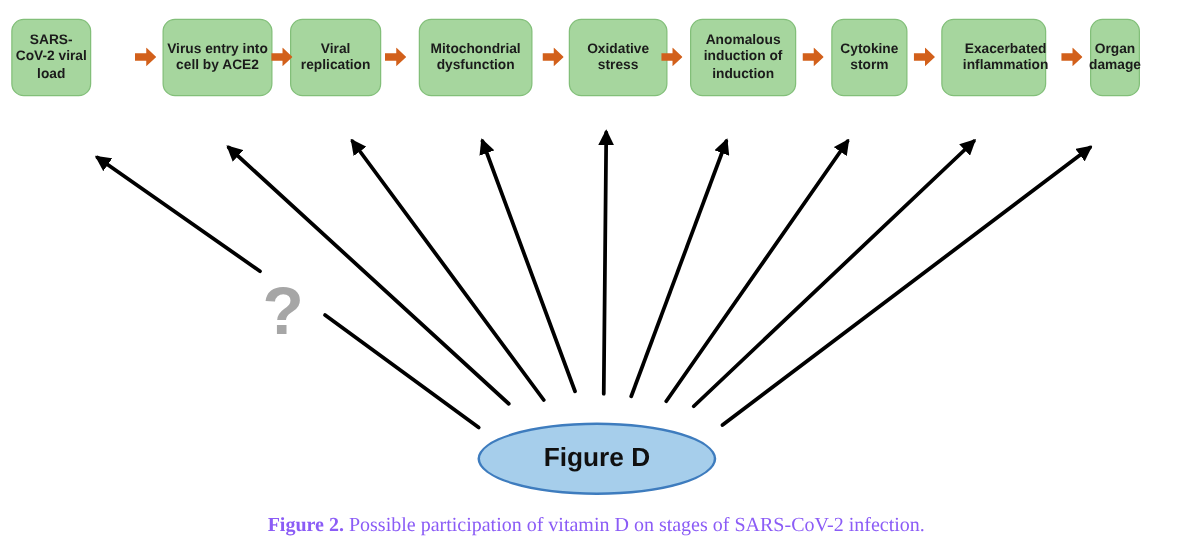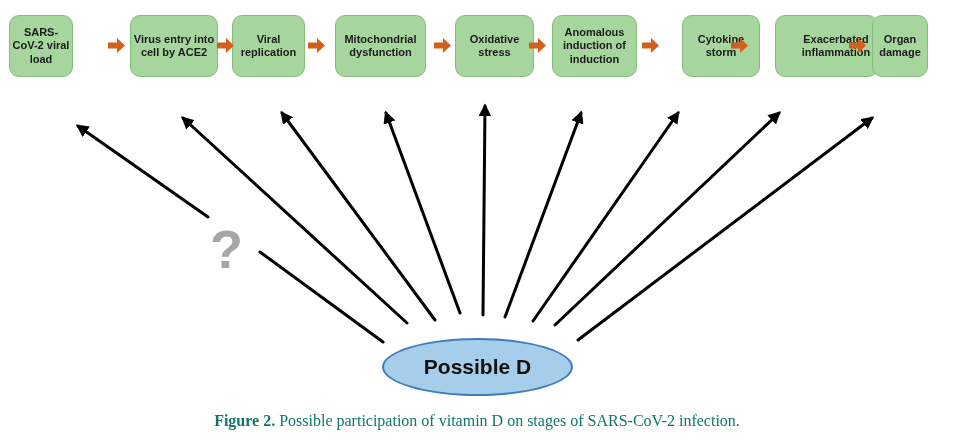--- a/index.html
+++ b/index.html
@@ -29,23 +29,23 @@
     line-height: 1.2;
     color: #1b1b1b;
     padding: 2px 2px;
   }
   .s1 { left: 9px;  width: 64px; }
   .s2 { left: 130px; width: 88px; }
   .s3 { left: 232px; width: 73px; }
   .s4 { left: 335px; width: 91px; }
   .s5 { left: 455px; width: 79px; }
   .s6 { left: 552px; width: 85px; }
-  .s7 { left: 682px; width: 78px; }
-  .s8 { left: 775px; width: 103px; padding-left: 21px; }
-  .s9 { left: 872px; width: 56px; }
+  .s7 { left: 665px; width: 61px; }
+  .s8 { left: 753px; width: 84px; padding-left: 21px; }
+  .s9 { left: 872px; width: 40px; }
   
   .flow-arrow {
     position: absolute;
     top: 38px;
     width: 17px;
     height: 15px;
   }
   .flow-arrow svg { display: block; width: 100%; height: 100%; }
   .flow-arrow polygon { fill: var(--flow-arrow); }
   .f1 { left: 108px; } .f2 { left: 217px; } .f3 { left: 308px; }
@@ -95,21 +95,21 @@
   }
   
   .caption {
     position: absolute;
     left: 0;
     top: 412px;
     width: 954px;
     text-align: center;
     font-family: "Liberation Serif", serif;
     font-size: 16px;
-    color: #0f766e;
+    color: #8b5cf6;
   }
   .caption .cap-label { font-weight: bold; }
 </style>
 </head>
 <body>
 
 <div class="canvas">
 
   <div class="stage s1">SARS-CoV-2 viral load</div>
   <div class="stage s2">Virus entry into cell by ACE2</div>
@@ -176,20 +176,20 @@
     <path class="connector" d="M483,315 L485,106" marker-end="url(#arrowhead)"></path>
     <path class="connector" d="M505,317 L581,113" marker-end="url(#arrowhead)"></path>
     <path class="connector" d="M533,321 L678,113" marker-end="url(#arrowhead)"></path>
     <path class="connector" d="M555,325 L779,113" marker-end="url(#arrowhead)"></path>
     <path class="connector" d="M578,340 L872,118" marker-end="url(#arrowhead)"></path>
   </svg>
 
   <div class="question-mark">?</div>
 
   <div class="hub">
-    <span>Possible D</span>
+    <span>Figure D</span>
   </div>
 
   <div class="caption">
     <span class="cap-label">Figure 2.</span><span> Possible participation of vitamin D on stages of SARS-CoV-2 infection.</span>
   </div>
 
 </div>
 
 </body></html>

